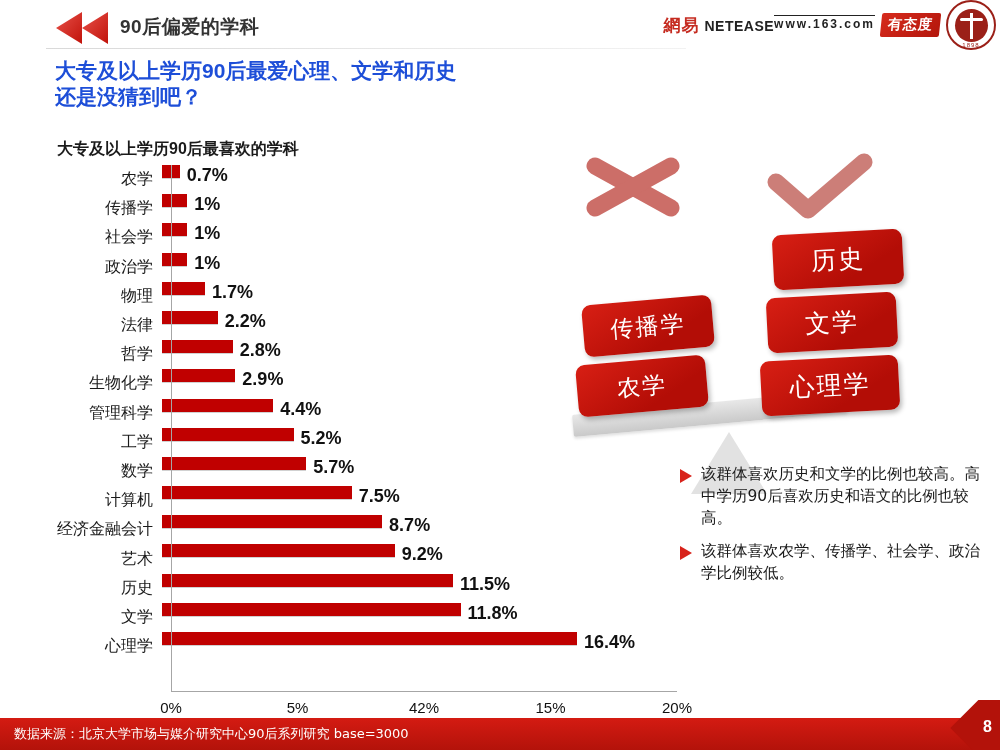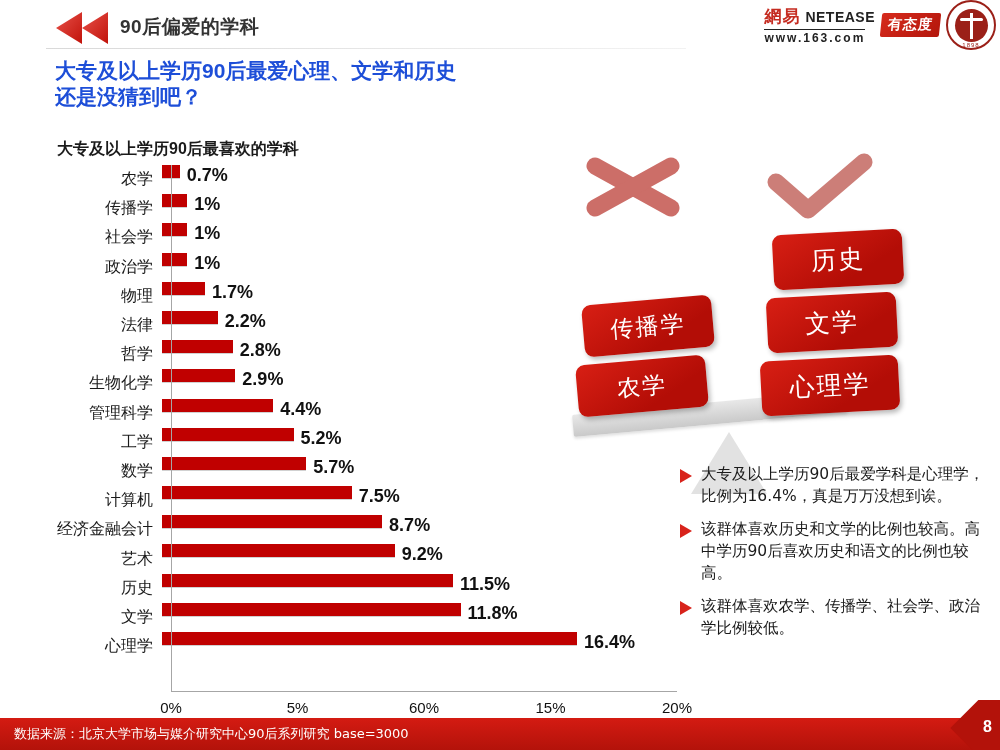--- a/index.html
+++ b/index.html
@@ -13,21 +13,21 @@
   
   .hdr-arrow{position:absolute;left:52px;top:8px;width:62px;height:40px;}
   .hdr-kicker{
     position:absolute;left:120px;top:14px;
     font-size:19px;font-weight:bold;color:#333;letter-spacing:.5px;
   }
   .hdr-rule{position:absolute;left:46px;top:48px;width:640px;height:1px;
     background:linear-gradient(to right,#d9d9d9,#f2f2f2);}
 
   .logos{position:absolute;right:4px;top:2px;height:46px;display:flex;align-items:center;gap:6px;}
-  .ne-logo{display:flex;flex-direction:column;align-items:flex-start;}
+  .ne-logo{display:flex;flex-direction:row;align-items:flex-start;}
   .ne-top{display:flex;align-items:baseline;gap:5px;}
   .ne-cn{font-family:"DejaVu Sans",sans-serif;font-size:17px;font-weight:bold;color:#c52b20;letter-spacing:1px;}
   .ne-en{font-size:14px;font-weight:bold;color:#222;letter-spacing:.5px;}
   .ne-url{font-size:12px;font-weight:bold;color:#222;letter-spacing:2px;border-top:1.6px solid #222;margin-top:1px;padding-top:1px;}
   .att-badge{
     background:linear-gradient(135deg,#d62a1c,#b3160c);
     color:#fff;font-size:14px;font-weight:bold;padding:3px 7px;border-radius:2px;
     transform:skewX(-6deg);letter-spacing:1px;position:relative;
   }
   .pku-seal{
@@ -288,21 +288,21 @@
             <div class="bar" style="width: 414.92px; background: rgb(192, 0, 0);"></div>
             <div class="val">16.4%</div>
           </div>
         </div>
       </div>
     <div class="yaxis" id="yaxis" style="height: 525.6px;"></div>
     <div class="xaxis" id="xaxis" style="top: 525.6px;"></div>
     <div class="ticks" id="ticks" style="top: 533.6px;">
         <div class="tick" style="left: 0px;">0%</div>
         <div class="tick" style="left: 126.5px;">5%</div>
-        <div class="tick" style="left: 253px;">60%</div>
+        <div class="tick" style="left: 253px;">42%</div>
         <div class="tick" style="left: 379.5px;">15%</div>
         <div class="tick" style="left: 506px;">20%</div>
       </div>
   </div>
 
   <div class="scene">
     <div class="mark-x" style="left:18px;top:2px;">
       <svg width="120" height="70" viewBox="0 0 120 70">
         <g stroke="#c8625c" stroke-width="17" stroke-linecap="round" fill="none" opacity=".92">
           <line x1="22" y1="14" x2="98" y2="56"></line>
@@ -322,24 +322,20 @@
     <div class="tile t-chuanbo">传播学</div>
     <div class="tile t-nongxue">农学</div>
     <div class="tile t-lishi">历史</div>
     <div class="tile t-wenxue">文学</div>
     <div class="tile t-xinli">心理学</div>
   </div>
 
   <div class="bullets" id="bullets">
       <div class="bullet">
         <div class="btri"></div>
-        <div class="btxt">大专及以上学历90后最爱学科是心理学，比例为16.4%，真是万万没想到诶。</div>
-      </div>
-      <div class="bullet">
-        <div class="btri"></div>
         <div class="btxt">该群体喜欢历史和文学的比例也较高。高中学历90后喜欢历史和语文的比例也较高。</div>
       </div>
       <div class="bullet">
         <div class="btri"></div>
         <div class="btxt">该群体喜欢农学、传播学、社会学、政治学比例较低。</div>
       </div>
     </div>
 
   <div class="footer">
     <div class="footer-txt">数据来源：北京大学市场与媒介研究中心90后系列研究 base=3000</div>

